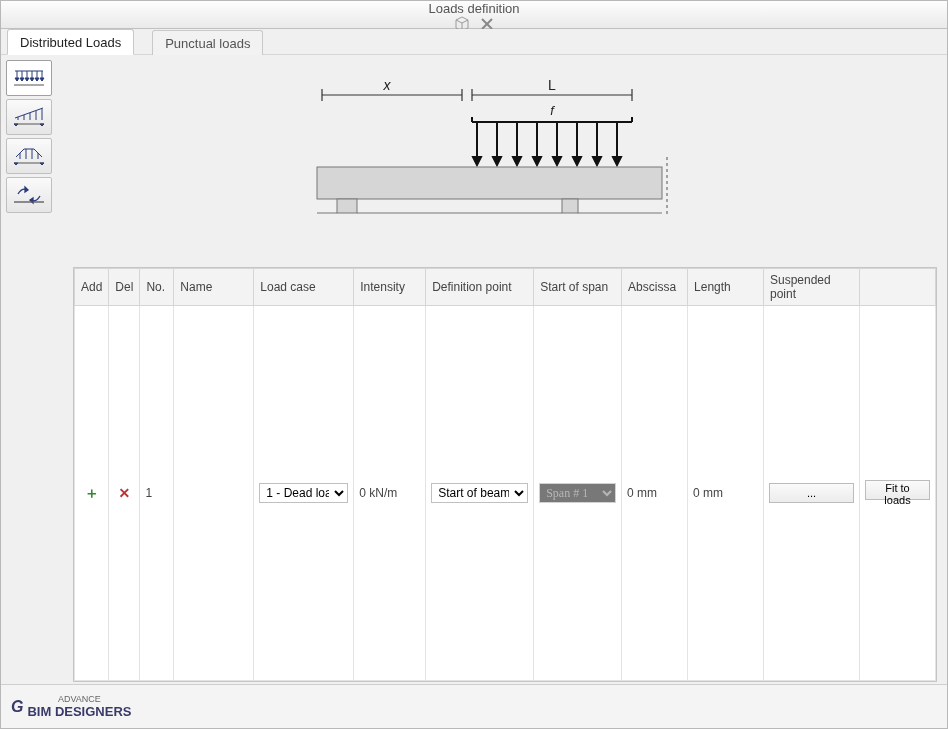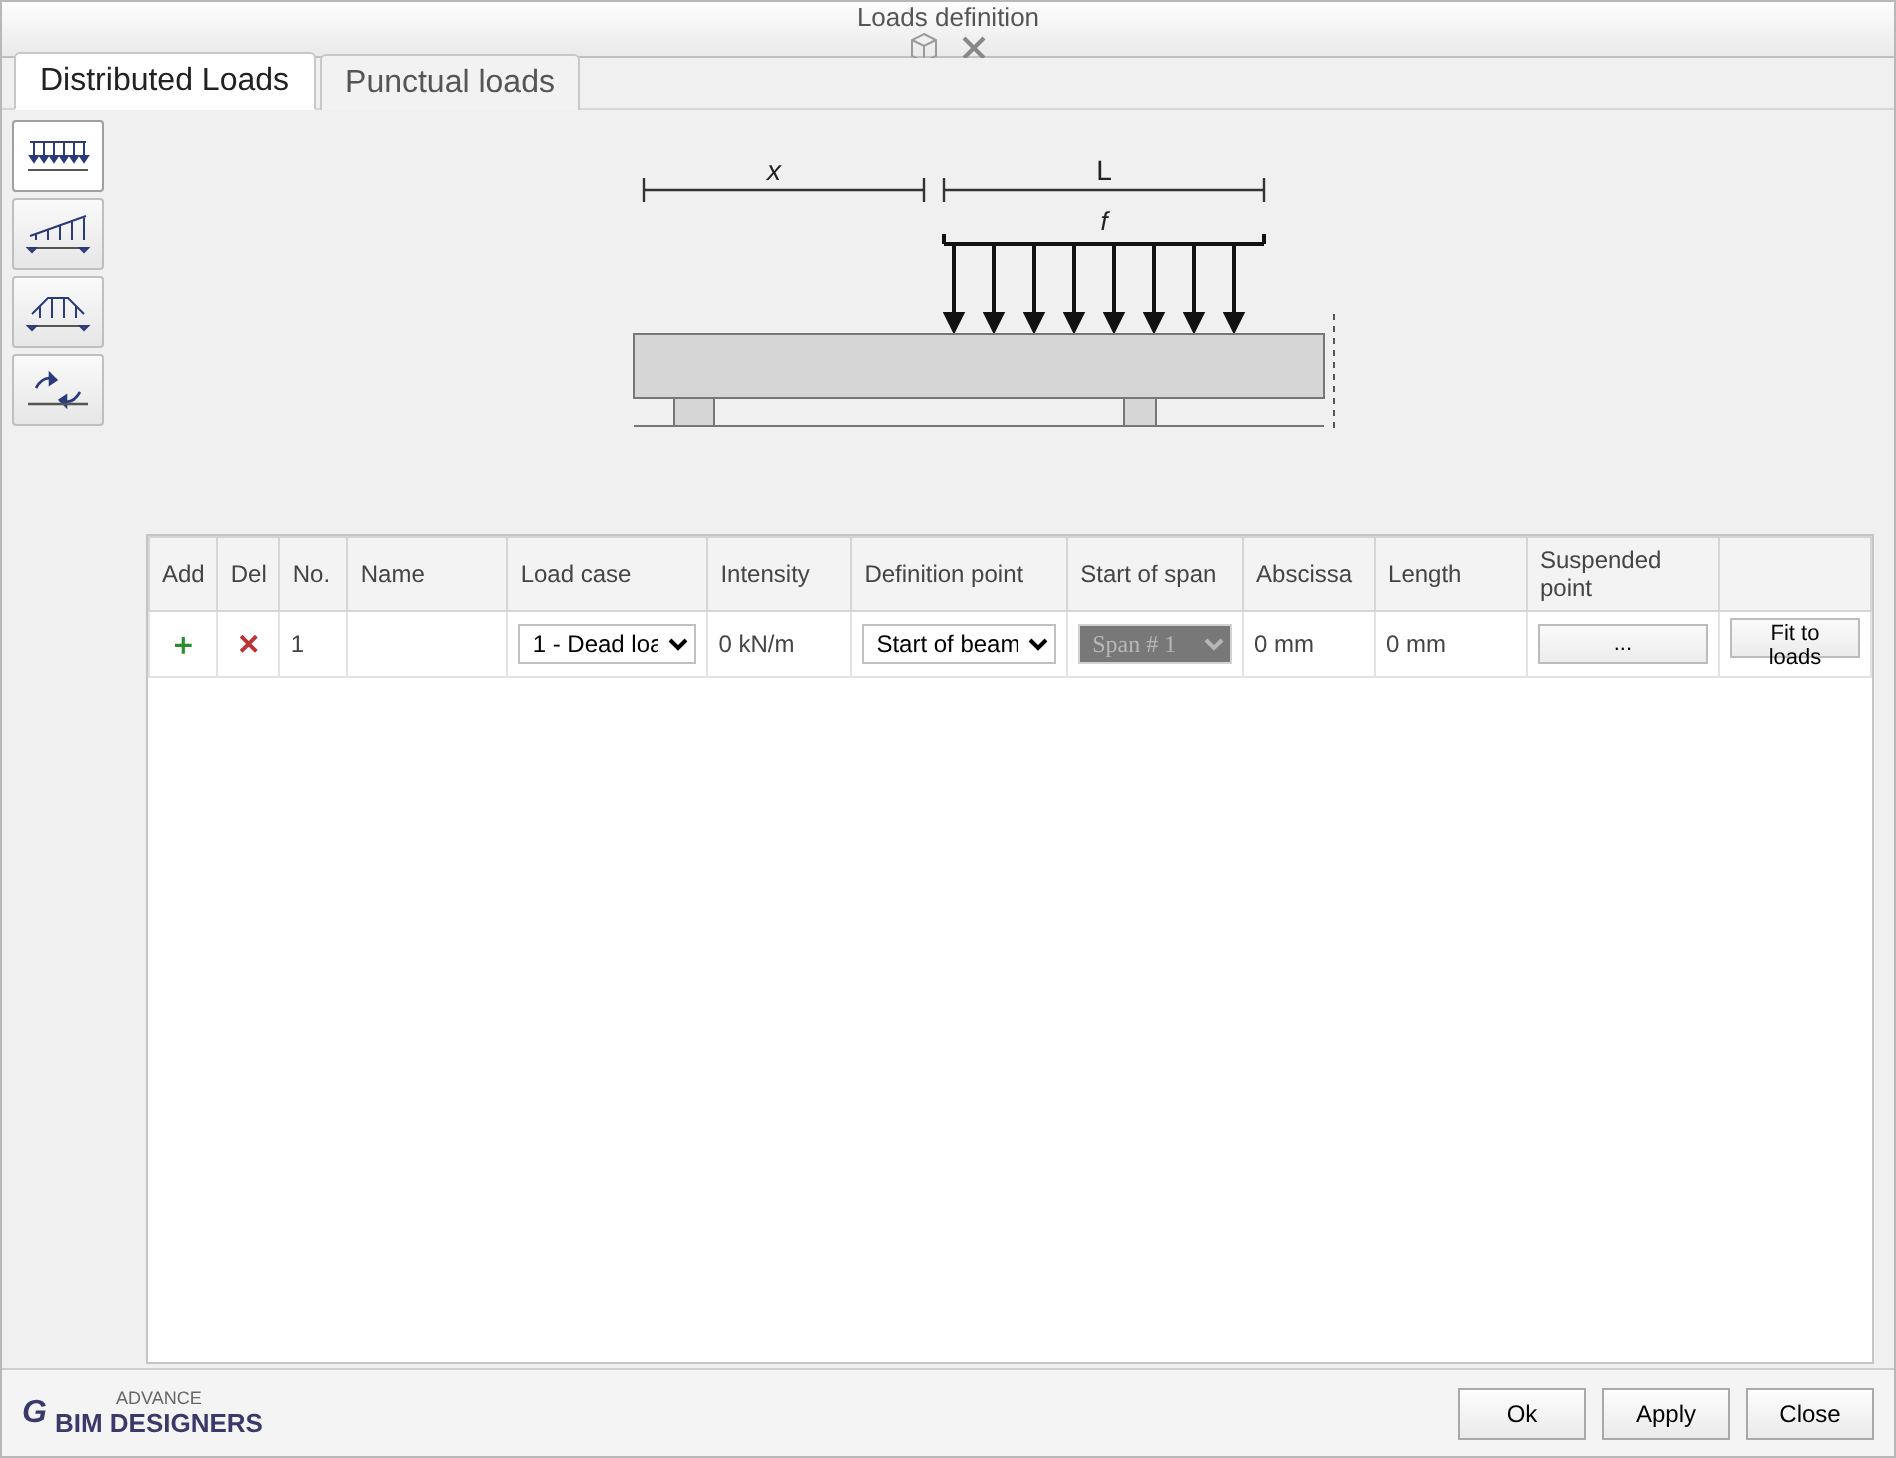--- a/index.html
+++ b/index.html
@@ -37,23 +37,23 @@
     align-items: flex-end;
     padding-left: 6px;
     background: #f0f0f0;
     border-bottom: 1px solid #d6d6d6;
   }
   .tab {
     padding: 5px 12px 4px;
     border: 1px solid #c8c8c8;
     border-bottom: none;
     background: #f2f2f2;
-    font-size: 16px;
+    font-size: 13px;
     color: #555;
-    margin-right: 2px;
+    margin-right: 18px;
     border-radius: 3px 3px 0 0;
     cursor: pointer;
     position: relative;
     top: 1px;
   }
   .tab.active {
     background: #fff;
     color: #222;
     border-bottom: 1px solid #fff;
     z-index: 2;
@@ -95,21 +95,21 @@
     display:flex;
     align-items:center;
     justify-content:center;
   }
   .gridwrap {
     flex:1;
     margin: 0 8px 0 70px;
     border:1px solid #c5c5c5;
     background:#fff;
     display:flex;
-    flex-direction:column;
+    flex-direction:row;
   }
   table.grid {
     border-collapse: collapse;
     width: 100%;
     font-size: 12px;
   }
   table.grid th {
     background: #f3f3f3;
     border: 1px solid #d5d5d5;
     font-weight: normal;
@@ -398,18 +398,13 @@
 </div>
 
 <div class="footer">
   <div class="brand">
     <span style="font-style:italic;font-weight:bold;font-size:16px;color:#3a3a6a">G</span>
     <span>
       <small>ADVANCE</small>
       <span>BIM DESIGNERS</span>
     </span>
   </div>
-  <div class="btnrow">
-    <button class="btn">Ok</button>
-    <button class="btn">Apply</button>
-    <button class="btn">Close</button>
-  </div>
 </div>
 
 </body></html>

